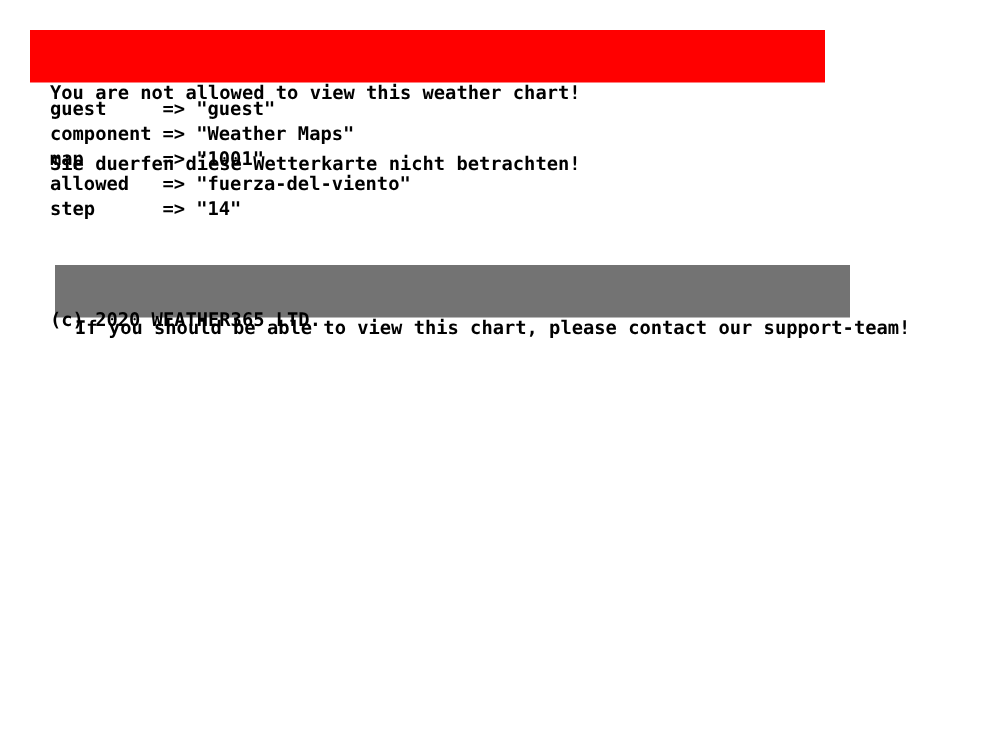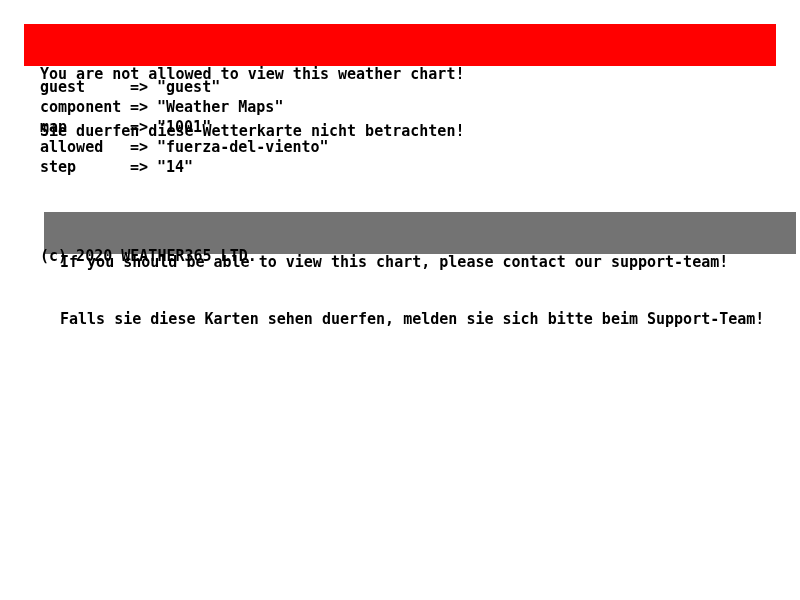--- a/index.html
+++ b/index.html
@@ -13,21 +13,21 @@
     font-family: "DejaVu Sans Mono", "Liberation Mono", monospace;
     font-weight: bold;
     font-size: 15px;
     color: #000000;
     position: relative;
     overflow: hidden;
   }
   .banner {
     position: absolute;
     left: 24px;
-    width: 752px;
+    width: 636px;
     height: 42px;
     box-sizing: border-box;
     padding: 3px 0 0 16px;
     line-height: 19px;
     white-space: pre;
   }
   .banner-denied {
     top: 24px;
     background: #ff0000;
   }
@@ -99,20 +99,19 @@
     </div>
     <div class="detail-row">
       <span class="detail-key">step</span>
       <span class="detail-arrow">=&gt;</span>
       <span class="detail-value">"14"</span>
     </div>
   </div>
 
   <div class="banner banner-support">
     <span class="banner-line">If you should be able to view this chart, please contact our support-team!</span>
-    <span class="banner-line">Falls sie diese Karten sehen duerfen, melden sie sich bitte beim Support-Team!</span>
   </div>
 
   <div class="footer">
     <span>(c) 2020 WEATHER365 LTD.</span>
   </div>
 
 </div>
 
 </body></html>

